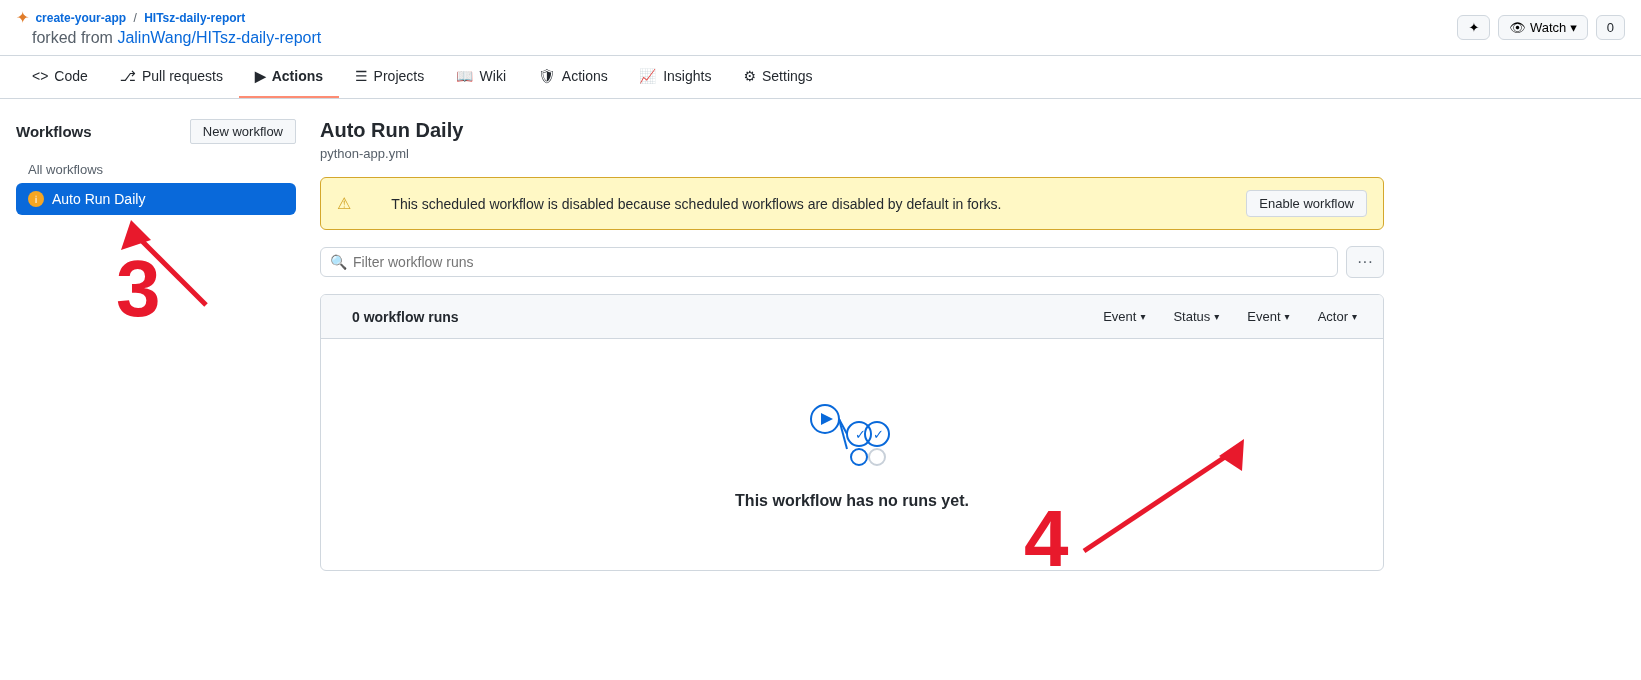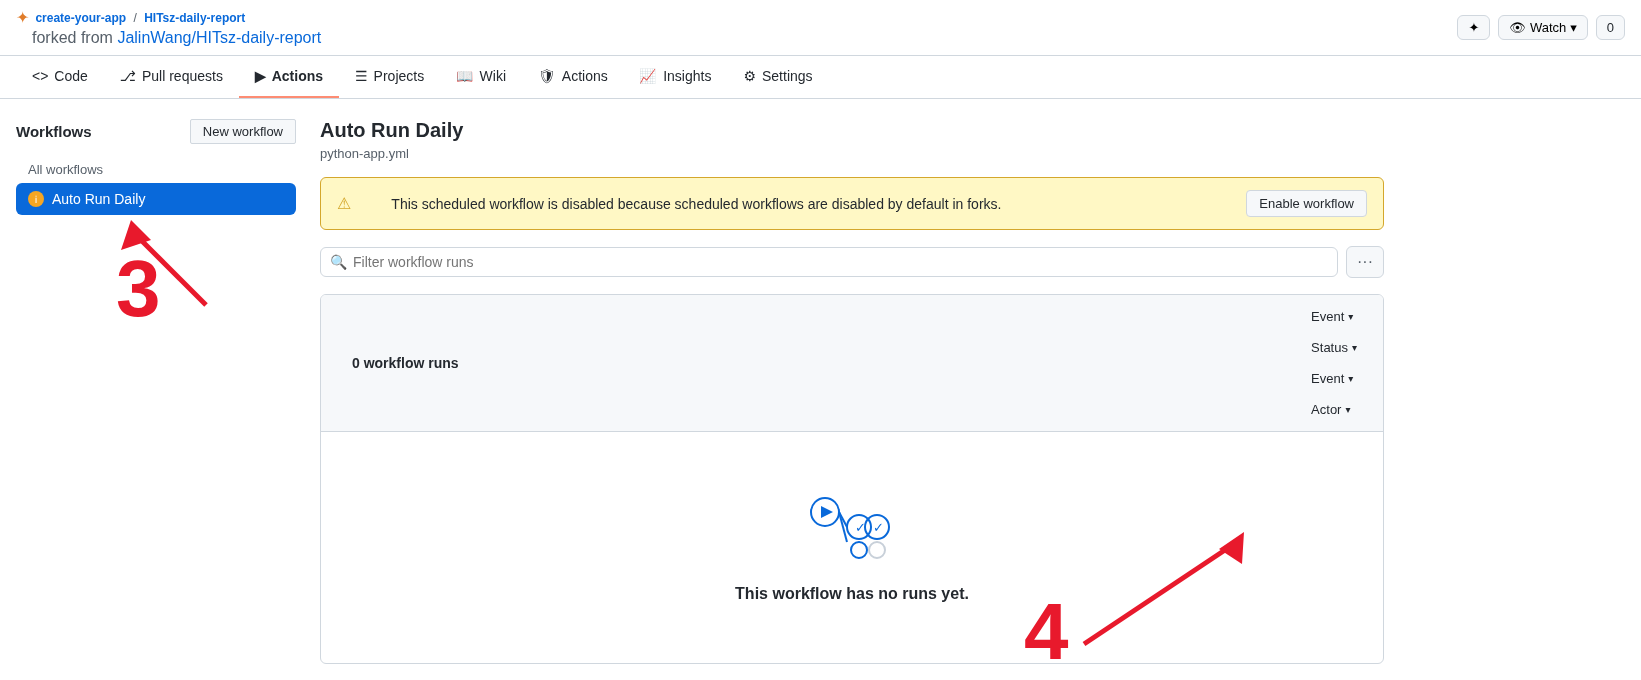--- a/index.html
+++ b/index.html
@@ -53,21 +53,21 @@
     .filter-bar { display: flex; align-items: center; gap: 8px; margin-bottom: 16px; }
     .filter-input-wrap { flex: 1; position: relative; }
     .filter-input-wrap .search-icon { position: absolute; left: 10px; top: 50%; transform: translateY(-50%); color: #57606a; font-size: 14px; }
     .filter-input { width: 100%; padding: 6px 12px 6px 32px; border: 1px solid #d0d7de; border-radius: 6px; font-size: 14px; outline: none; }
     .filter-more-btn { padding: 6px 10px; border: 1px solid #d0d7de; border-radius: 6px; background: #f6f8fa; cursor: pointer; font-size: 16px; color: #57606a; }
 
     
     .runs-table { border: 1px solid #d0d7de; border-radius: 6px; overflow: hidden; }
     .runs-table-header { display: flex; align-items: center; justify-content: space-between; padding: 10px 16px; background: #f6f8fa; border-bottom: 1px solid #d0d7de; }
     .runs-count { font-size: 14px; font-weight: 600; margin-left: 15px; }
-    .runs-filters { display: flex; gap: 8px; flex-direction: column; }
+    .runs-filters { display: flex; align-items: center; gap: 8px; }
     .filter-btn { padding: 4px 10px; font-size: 13px; color: #24292f; background: none; border: none; cursor: pointer; display: flex; align-items: center; gap: 4px; }
     .chevron { font-size: 10px; }
 
     
     .empty-state { display: flex; flex-direction: column; align-items: center; justify-content: center; padding: 60px 20px; }
     .workflow-visual { margin-bottom: 20px; }
     .empty-title { font-size: 16px; font-weight: 600; color: #24292f; }
 
     
     .annotation-number { font-size: 60px; font-weight: 900; color: #e8192c; font-family: Arial, sans-serif; }

